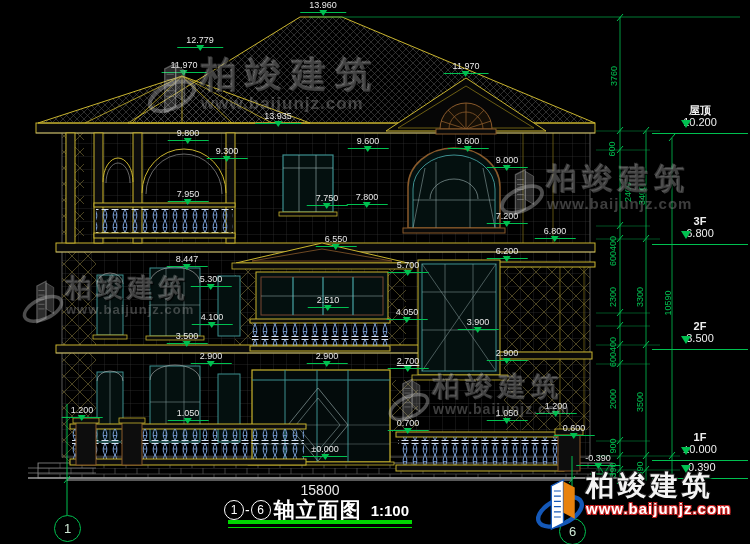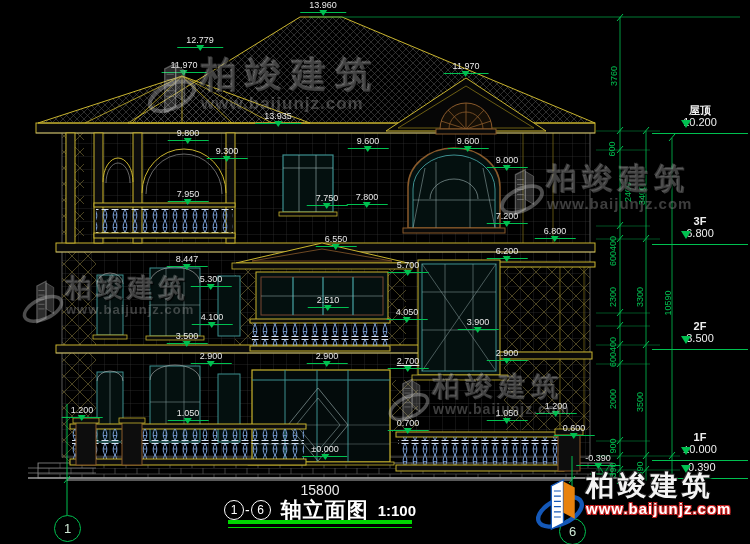--- a/index.html
+++ b/index.html
@@ -32,21 +32,21 @@
   .hdim{position:absolute;transform:translateX(-50%);color:#e9e9e9;font-size:14px;z-index:5;}
   .bubble{position:absolute;width:25px;height:25px;border:1.5px solid var(--g);border-radius:50%;
        color:#cfe9d6;font-size:13px;display:flex;align-items:center;justify-content:center;z-index:4;}
 
   
   #titleblock{position:absolute;left:224px;top:496px;display:flex;align-items:center;
        color:#fff;z-index:7;white-space:nowrap;}
   #titleblock .circ{width:18px;height:18px;border:1.5px solid #fff;border-radius:50%;
        font-size:12px;display:inline-flex;align-items:center;justify-content:center;}
   #titleblock .dash{font-size:14px;margin:0 1px;}
-  #titleblock .tname{font-size:21px;font-weight:bold;letter-spacing:1px;margin-left:10px;}
+  #titleblock .tname{font-size:21px;font-weight:bold;letter-spacing:1px;margin-left:3px;}
   #titleblock .tscale{font-size:15px;font-weight:bold;margin-left:9px;}
   .uline1{position:absolute;left:228px;top:520px;width:184px;height:4px;background:#00d800;z-index:7;}
   .uline2{position:absolute;left:228px;top:527px;width:184px;height:1px;background:#00d800;z-index:7;}
 
   
   .wm{position:absolute;display:flex;align-items:flex-start;z-index:8;pointer-events:none;}
   .wm .txt{display:flex;flex-direction:column;}
   .wm .wm-name{font-weight:bold;line-height:1.05;color:rgba(170,170,170,0.34);
        text-shadow:1px 1px 1px rgba(0,0,0,0.8),-1px -1px 0 rgba(220,220,220,0.25);}
   .wm .wm-url{font-weight:bold;color:rgba(160,160,160,0.38);letter-spacing:1px;}

